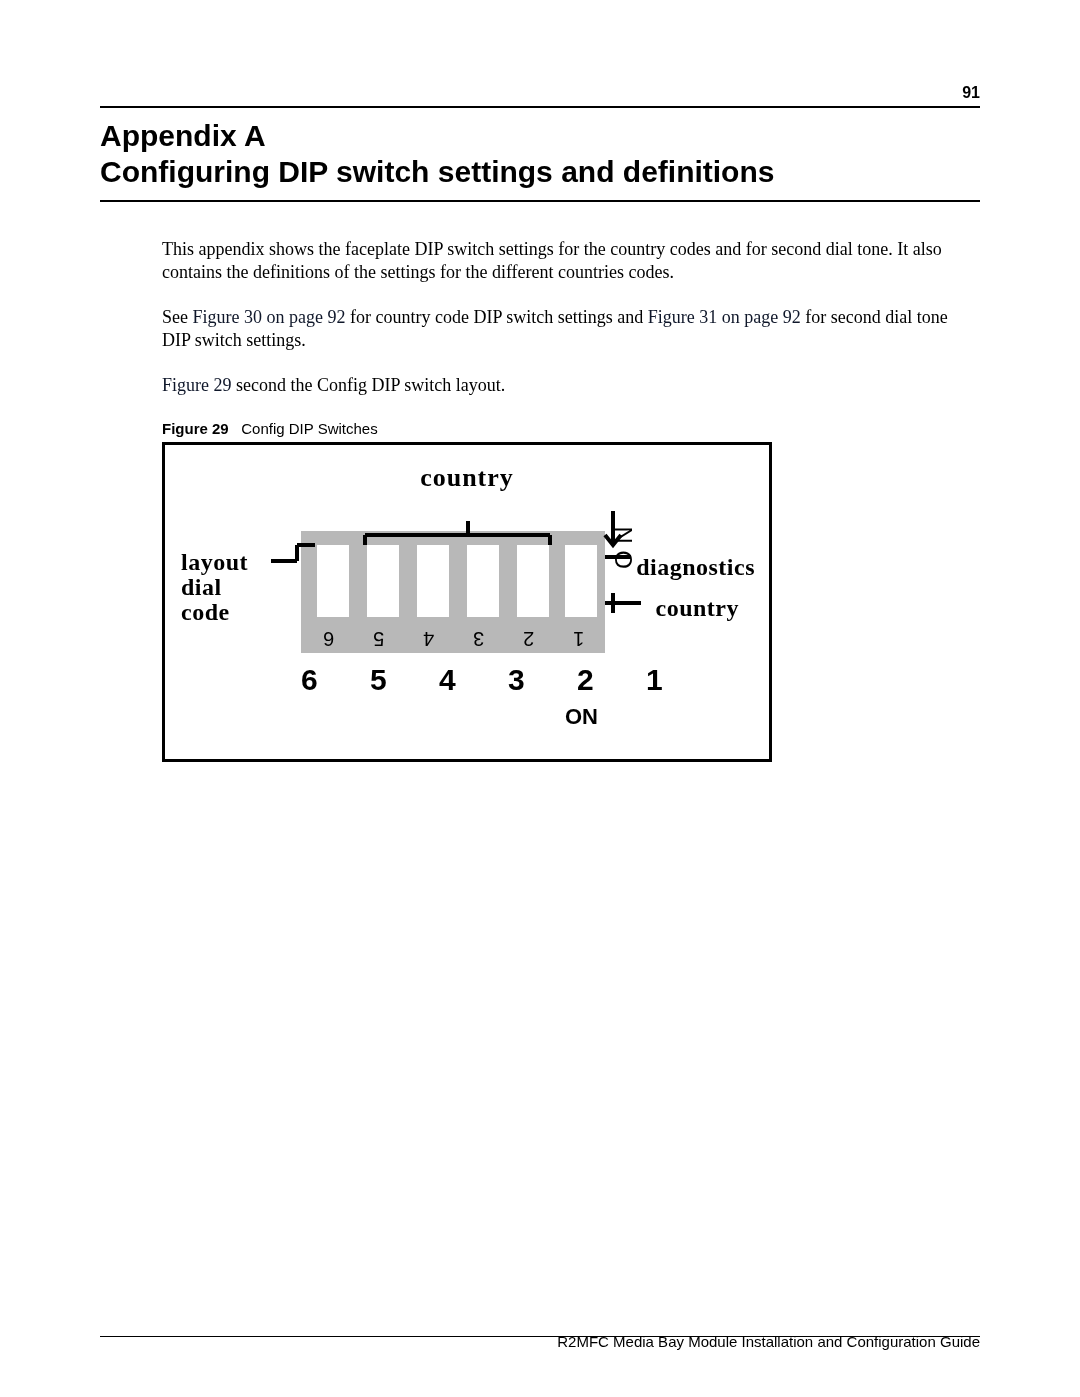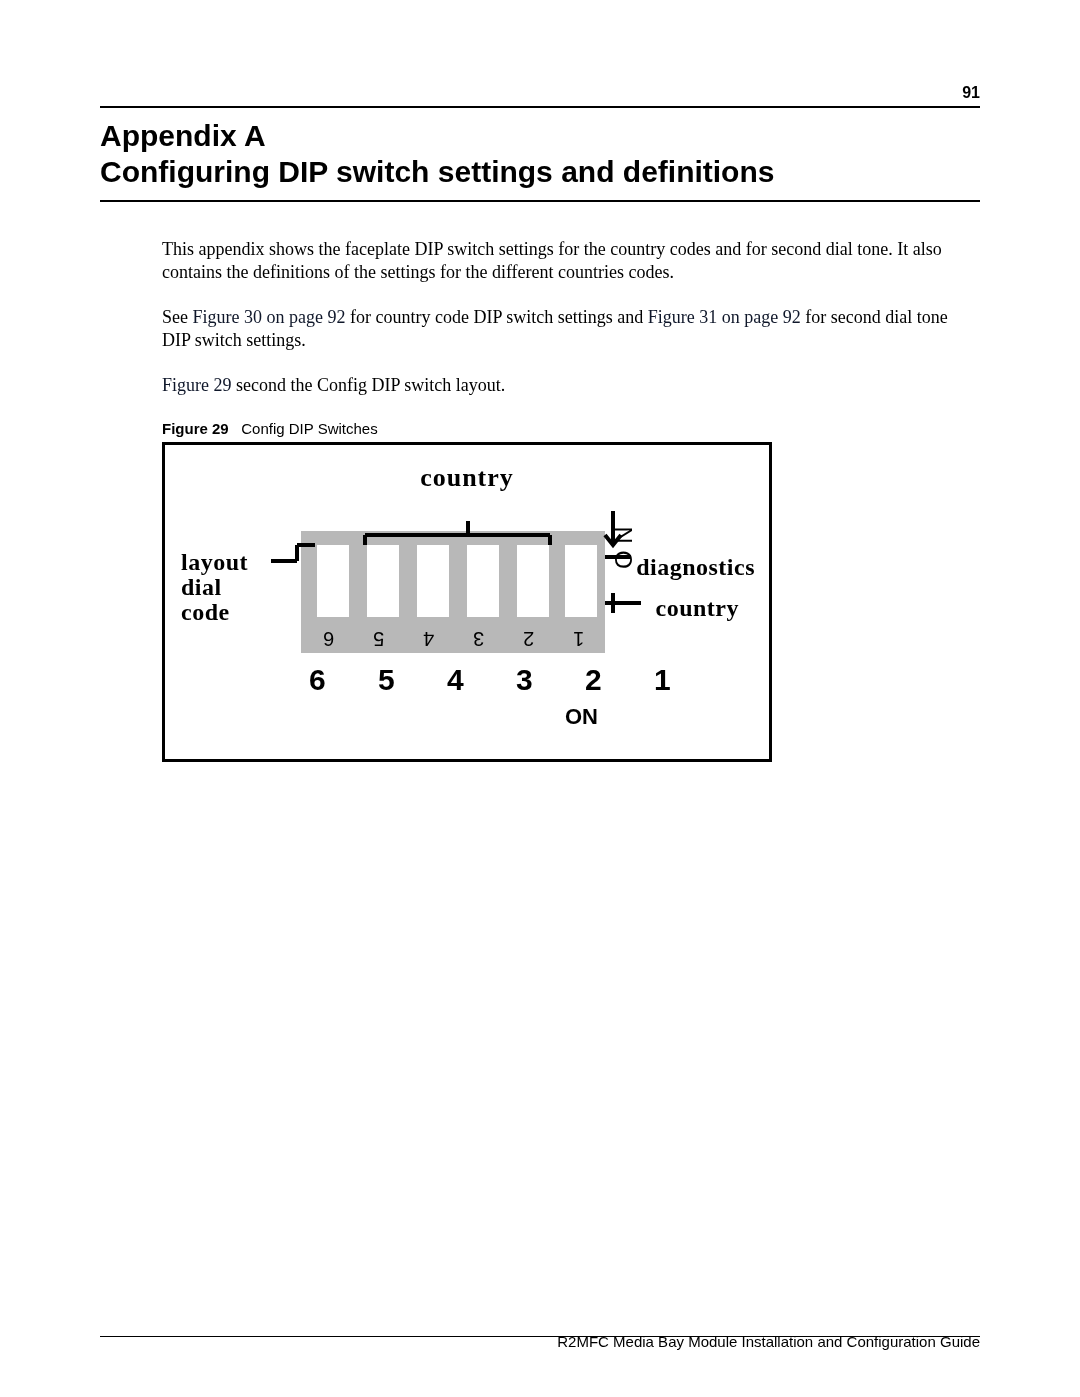--- a/index.html
+++ b/index.html
@@ -151,21 +151,21 @@
     left: 444px;
     top: 124px;
     font-family: Arial, Helvetica, sans-serif;
     font-size: 24px;
     transform: rotate(-90deg);
     transform-origin: left top;
   }
   
   .big-nums {
     position: absolute;
-    left: 144px;
+    left: 136px;
     top: 216px;
     font-family: Arial, Helvetica, sans-serif;
     font-weight: bold;
     font-size: 30px;
     letter-spacing: 22px;
   }
   .on-label {
     position: absolute;
     left: 400px;
     top: 258px;

